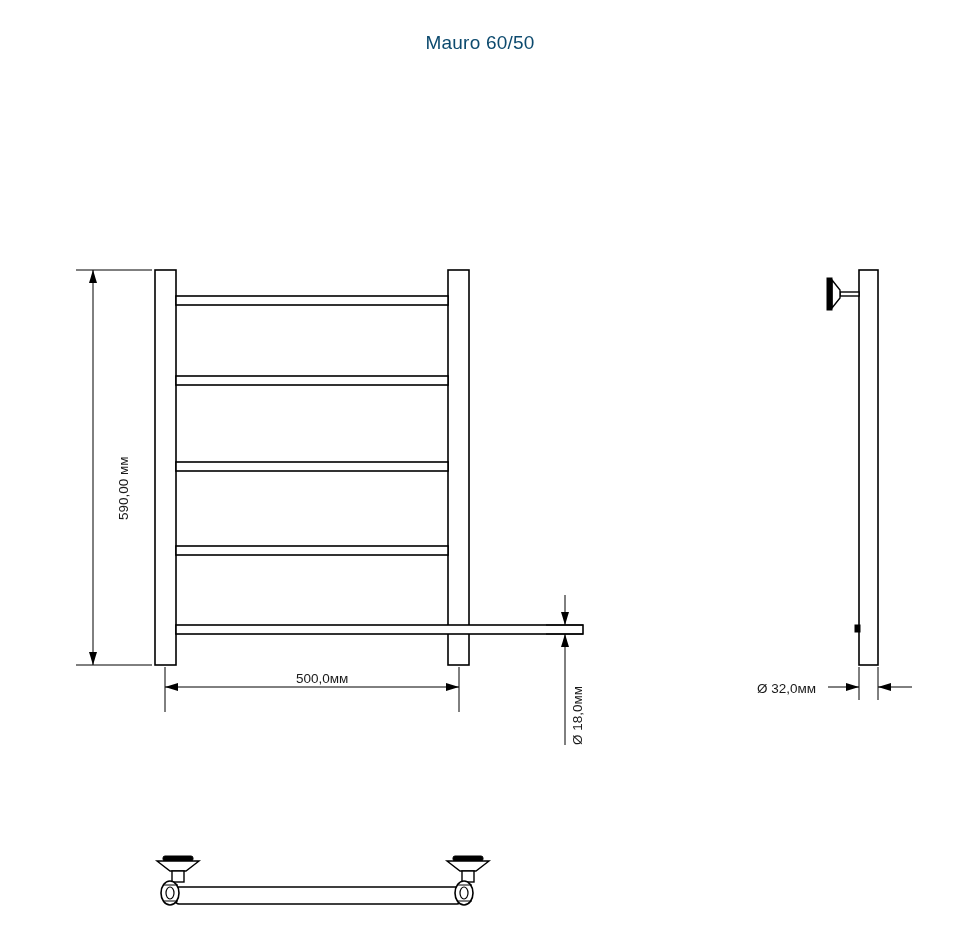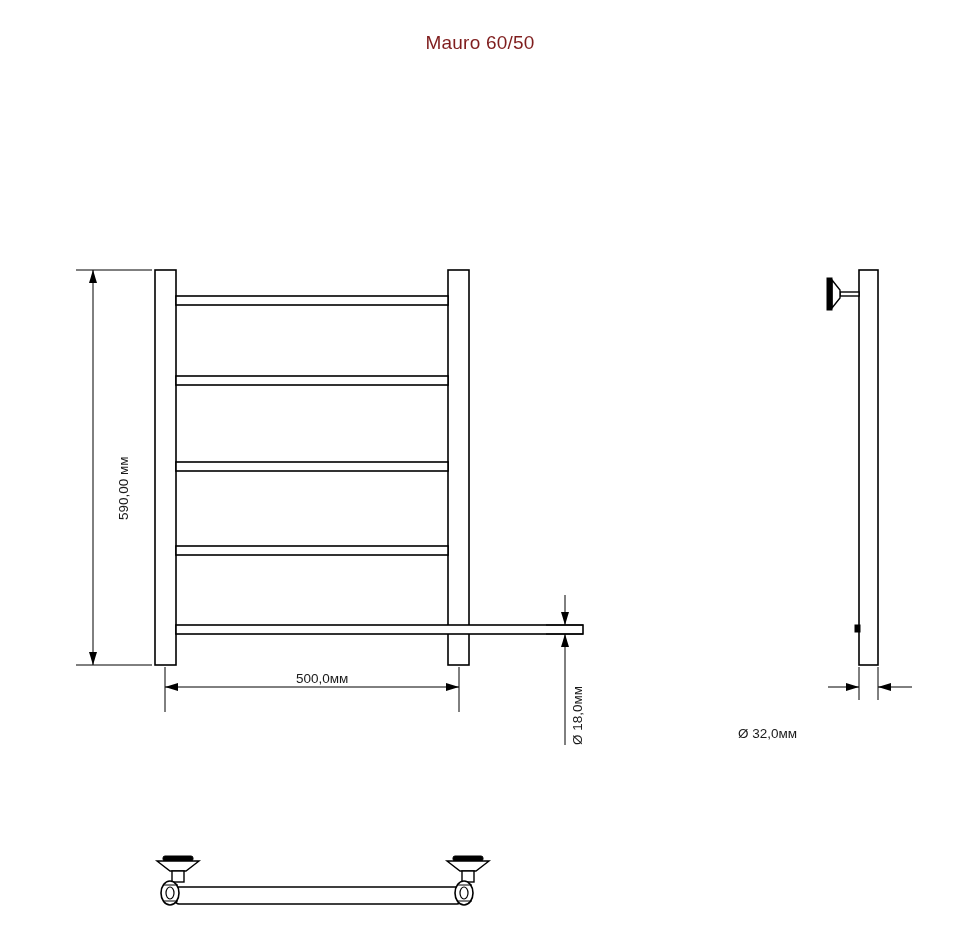--- a/index.html
+++ b/index.html
@@ -23,21 +23,21 @@
     height: 948px;
   }
   .title-text {
     position: absolute;
     left: 0;
     top: 32px;
     width: 960px;
     text-align: center;
     font-size: 19px;
     letter-spacing: 0.2px;
-    color: #7f1d1d;
+    color: #0c4a6e;
   }
   .dim-label {
     position: absolute;
     font-size: 13.5px;
     color: #1a1a1a;
     white-space: nowrap;
   }
   .dim-vert {
     transform-origin: 0 0;
     transform: rotate(-90deg);
@@ -149,15 +149,15 @@
     </g>
 
   </svg>
 
   <div class="dim-label dim-vert" style="left: 116px; top: 520px;">590,00 мм</div>
 
   <div class="dim-label" style="left: 296px; top: 671px;">500,0мм</div>
 
   <div class="dim-label dim-vert" style="left: 570px; top: 745px;">Ø 18,0мм</div>
 
-  <div class="dim-label" style="left: 738px; top: 681px; margin-top: 45px;">Ø 32,0мм</div>
+  <div class="dim-label" style="left: 757px; top: 681px;">Ø 32,0мм</div>
 
 </div>
 
 </body></html>

